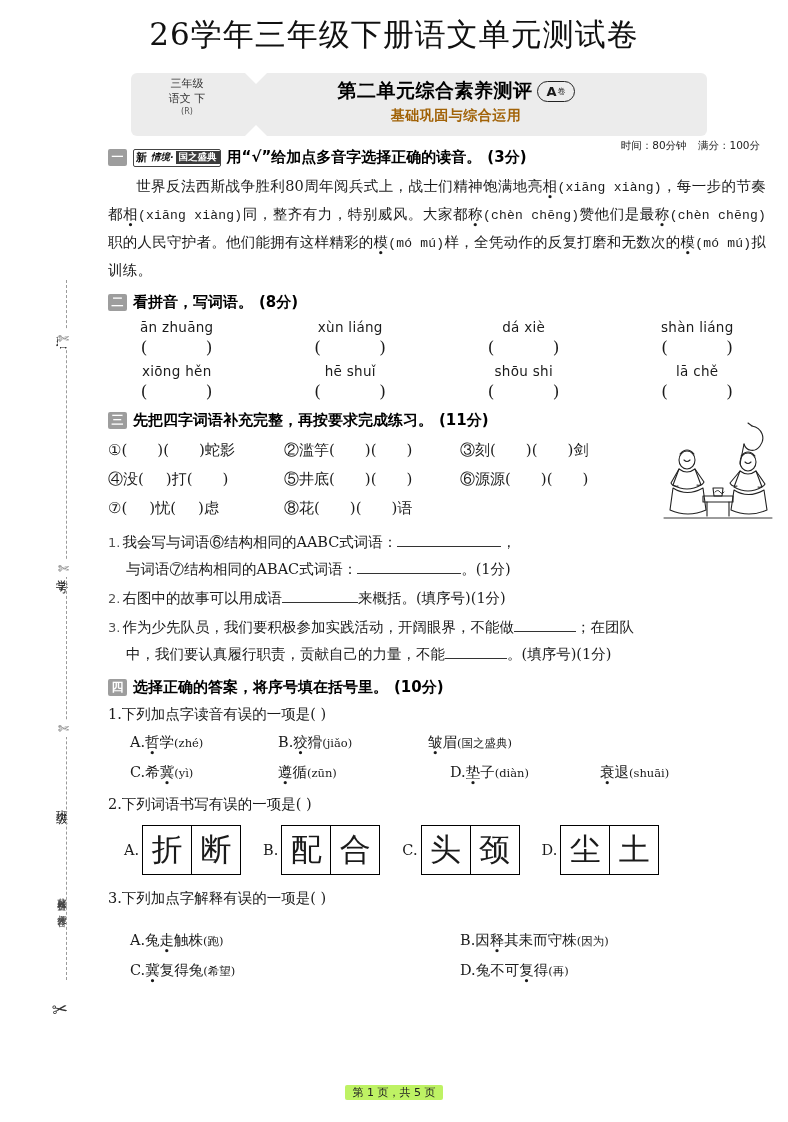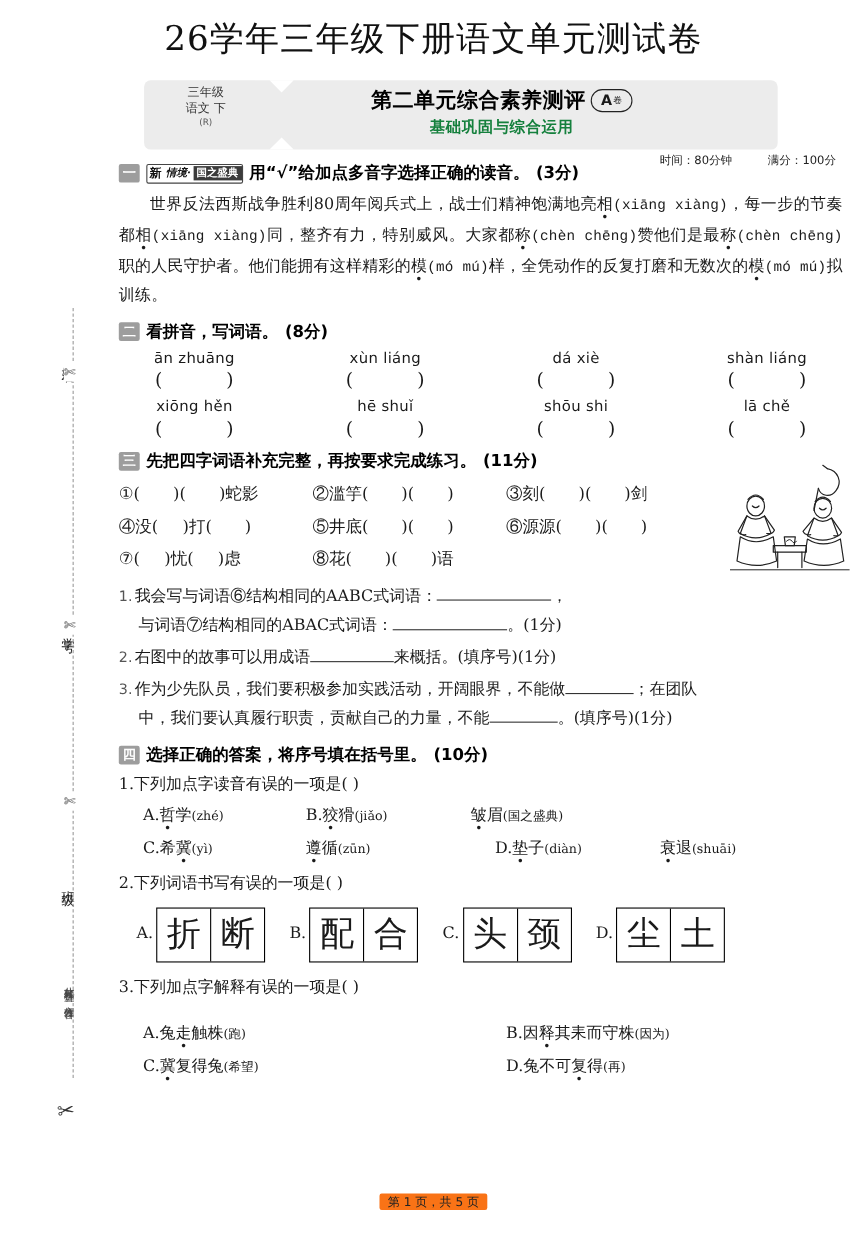--- a/index.html
+++ b/index.html
@@ -65,30 +65,30 @@
     display:inline-flex; align-items:center; justify-content:center;
     border:1.3px solid #222; border-radius:11px;
     padding:0 8px; height:19px; font-size:13px; font-weight:bold;
     font-family:"DejaVu Sans", sans-serif; background:#ececec;
     position:relative;
   }
   .vol-badge .sub{ font-size:8px; font-weight:normal; margin-left:1px;}
   .unit-sub{
     margin-top:3px;
     font-size:14px; font-weight:bold; letter-spacing:0.5px;
-    font-family:Liberation Mono, monospace; color:#15803d;
+    font-family:Liberation Mono, monospace; color:#a16207;
   }
 
   
   .exam-meta{
     position:absolute; right:28px; top:139px;
     font-size:10.5px; font-family:"DejaVu Sans", sans-serif; color:#222;
     white-space:nowrap;
   }
-  .exam-meta span{ margin-left:29px; }
+  .exam-meta span{ margin-left:8px; }
 
   
   .left-strip{
     position:absolute; left:47px; top:300px; width:34px; height:640px;
     font-family:"DejaVu Serif", serif;
   }
   .v-label{
     position:absolute; left:6px;
     writing-mode:vertical-rl; text-orientation:upright;
     font-size:12px; letter-spacing:3px; color:#222; white-space:nowrap;
@@ -216,21 +216,21 @@
     font-size:31px; font-family:"DejaVu Serif", serif;
   }
   .char-box span + span{ border-left:1.6px solid #000; }
   .gapx{ width:22px; }
 
   
   .footer{
     position:absolute; left:0; bottom:22px; width:788px; text-align:center;
     font-size:11px; font-family:"DejaVu Sans", sans-serif; color:#222;
   }
-  .footer .fw{ background:#f97316; padding:1px 8px; border-radius:2px; }
+  .footer .fw{ background:#bef264; padding:1px 8px; border-radius:2px; }
 </style>
 </head>
 <body>
 
 <div class="page">
 
   <div class="doc-title">26学年三年级下册语文单元测试卷</div>
 
   <div class="header-band">
     <div class="grade-box">

